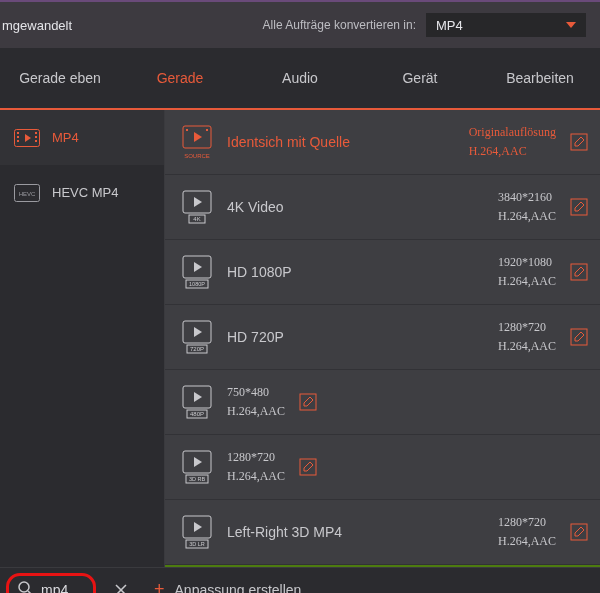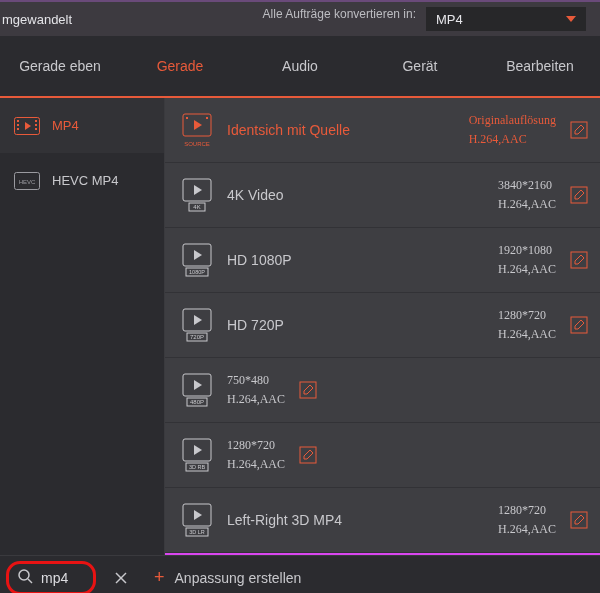--- a/index.html
+++ b/index.html
@@ -8,35 +8,36 @@
   height: 593px;
   background: #2b2b2f;
   font-family: -apple-system, "Helvetica Neue", Arial, sans-serif;
   font-size: 13px;
   color: #c8c8cc;
   overflow: hidden;
 }
 
 
 .topbar {
-  height: 36px;
+  height: 48px;
   background: #3d3a40;
   border-top: 2px solid #6a4a7a;
   display: flex;
   align-items: center;
   justify-content: space-between;
   padding: 0 14px 0 0;
 }
 .topbar-left {
   color: #e4e4e8;
   font-size: 13px;
   padding-left: 2px;
 }
 .topbar-right {
   display: flex;
+  align-items: center;
   gap: 10px;
 }
 .topbar-label {
   font-size: 12px;
   color: #bdbdc2;
 }
 .format-select {
   width: 160px;
   height: 24px;
   background: #272729;
@@ -106,21 +107,21 @@
   width: 26px;
   height: 20px;
   display: flex;
   align-items: center;
   justify-content: center;
 }
 
 
 .presets {
   flex: 1;
-  background: #d946ef;
+  background: #4d7c0f;
   overflow: hidden;
 }
 .preset-row {
   height: 65px;
   display: flex;
   align-items: center;
   padding: 0 12px 0 16px;
   border-bottom: 1px solid #323236;
   gap: 14px;
   cursor: pointer;

